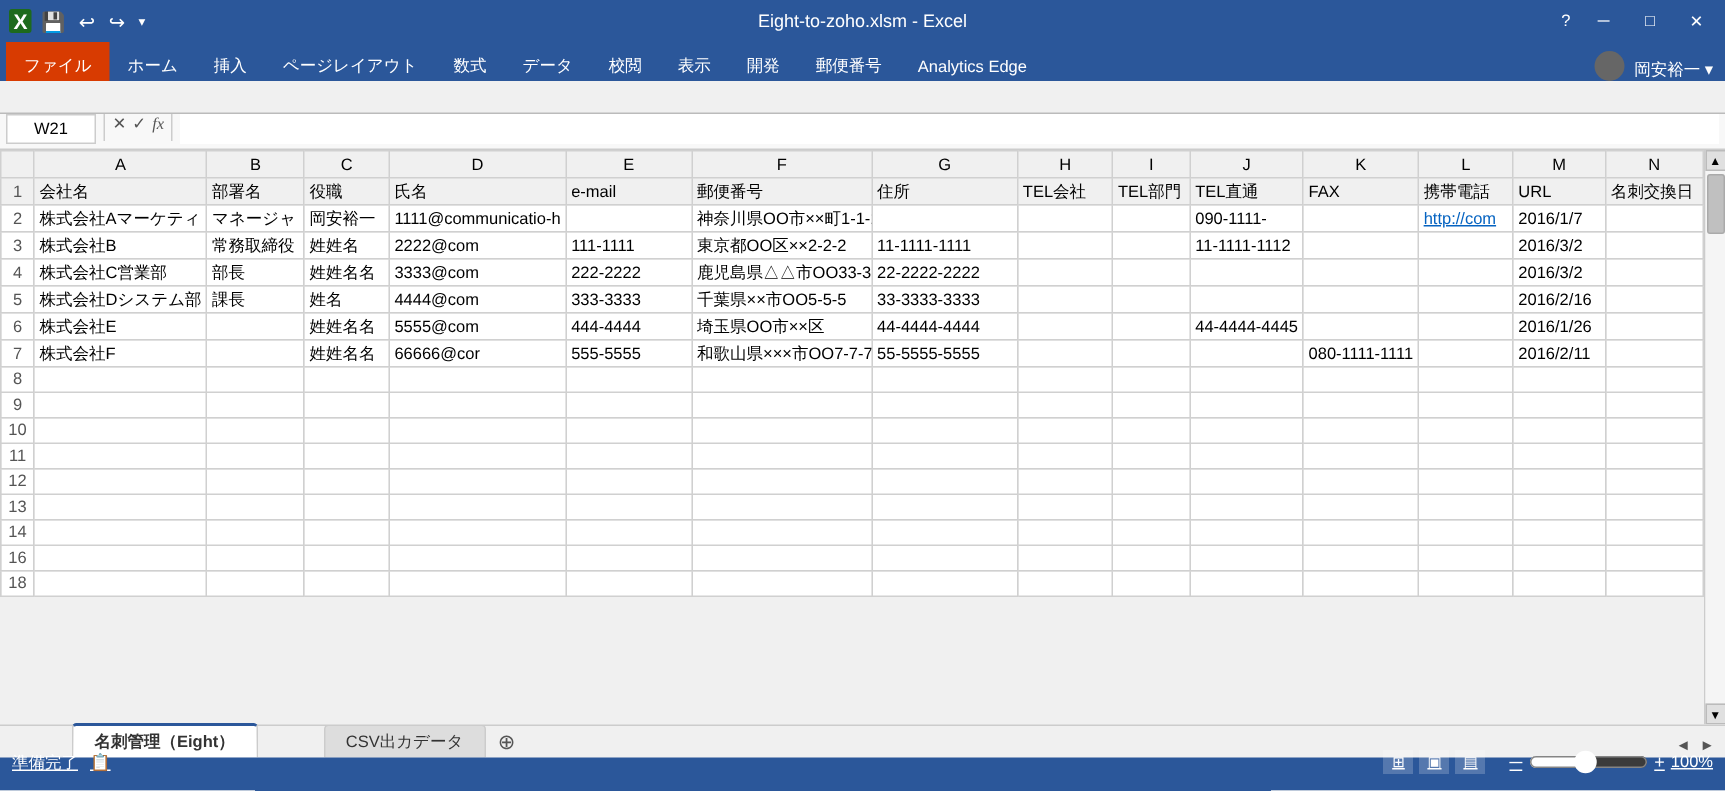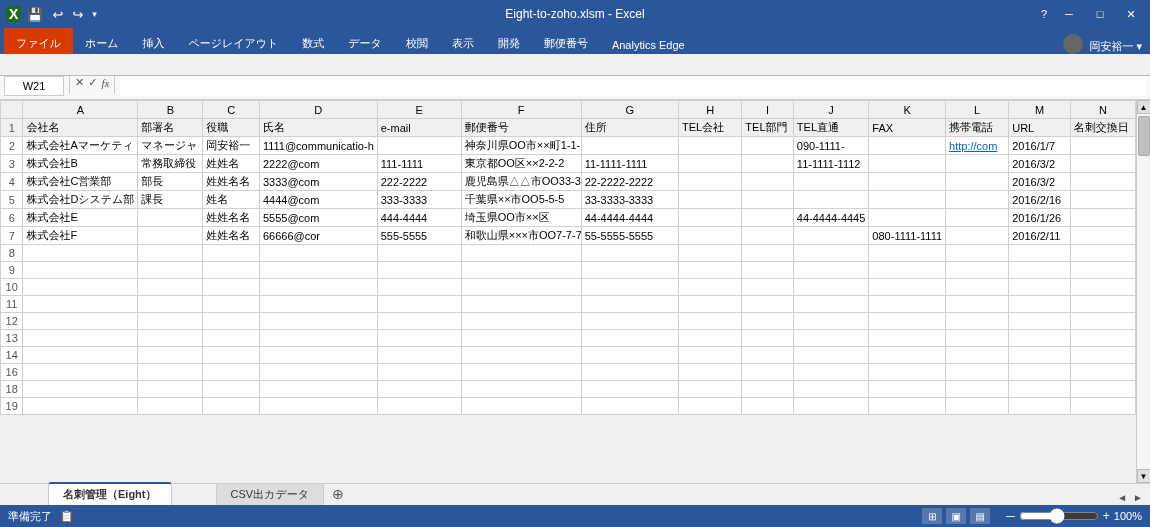--- a/index.html
+++ b/index.html
@@ -184,28 +184,29 @@
     .link-cell {
       color: #0563c1;
       text-decoration: underline;
     }
 
     
     .status-bar {
       height: 22px;
       background: #2b579a;
       display: flex;
-      align-items: center;
+      align-items: flex-end;
       padding: 11px 8px;
       color: white;
       font-size: 11px;
       justify-content: space-between;
       position: absolute;
       bottom: 0;
       width: 100%;
+      text-decoration: underline;
     }
     .status-left {
       display: flex;
       align-items: center;
       gap: 8px;
     }
     .status-right {
       display: flex;
       align-items: center;
       gap: 4px;
@@ -694,37 +695,20 @@
                 <td></td>
                 <td></td>
                 <td></td>
                 <td></td>
                 <td></td>
                 <td></td>
                 <td></td>
                 <td></td>
                 <td></td>
               </tr>
-            <tr>
-                <td class="row-num">19</td>
-                <td></td>
-                <td></td>
-                <td></td>
-                <td></td>
-                <td></td>
-                <td></td>
-                <td></td>
-                <td></td>
-                <td></td>
-                <td></td>
-                <td></td>
-                <td></td>
-                <td></td>
-                <td></td>
-              </tr>
           </tbody>
         </table>
       </div>
 
       <div class="right-scrollbar">
         <div class="scrollbar-up">▲</div>
         <div class="scrollbar-track">
           <div class="scrollbar-thumb"></div>
         </div>
         <div class="scrollbar-down">▼</div>

